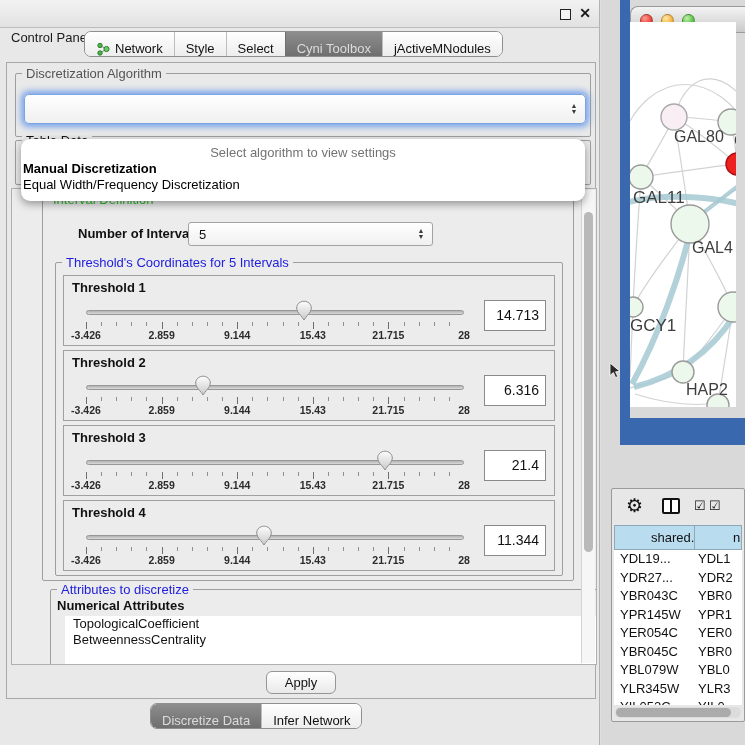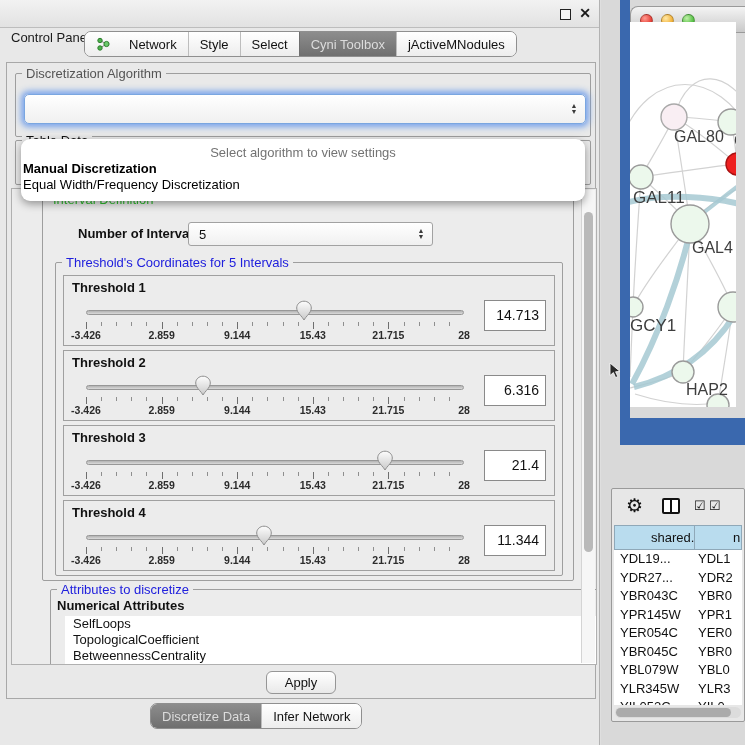--- a/index.html
+++ b/index.html
@@ -8,21 +8,21 @@
   #app { position:relative; width:745px; height:745px; overflow:hidden; }
 
   
   .control-panel { position:absolute; left:0; top:0; width:600px; height:745px; background:#e8e8e8; border-right:1px solid #b2b2b2; }
   .titlebar { position:absolute; left:0; top:0; right:0; height:28px; background:linear-gradient(#f2f2f2,#e2e2e2); border-bottom:1px solid #bdbdbd; }
   .titlebar .ttl { position:absolute; left:11px; top:0; line-height:27px; color:#1a1a1a;margin-top:24px; }
   .float-btn { position:absolute; right:28px; top:9px; width:11px; height:11px; border:1.6px solid #222; background:#f4f4f4; }
   .close-btn { position:absolute; right:8px; top:5px; font-size:14px; font-weight:bold; color:#1a1a1a; cursor:default; }
 
   .segbar { position:absolute; display:flex; height:26px; border:1px solid #8f8f8f; border-radius:7px; overflow:hidden; background:#fff; }
-  .seg { display:flex; align-items:center; gap:19px; padding:0 11px; font-size:13px; background:linear-gradient(#ffffff,#ededed); border-left:1px solid #bdbdbd; color:#111; white-space:nowrap; }
+  .seg { display:flex; align-items:flex-end; gap:5px; padding:0 11px; font-size:13px; background:linear-gradient(#ffffff,#ededed); border-left:1px solid #bdbdbd; color:#111; white-space:nowrap; }
   .seg:first-child { border-left:none; }
   .seg.sel { background:linear-gradient(#8d8d8d,#6f6f6f); color:#dcdcdc; border-left-color:#6f6f6f; }
   .topseg { left:84px; top:31px; }
   .botseg { left:150px; top:703px; }
 
   .content { position:absolute; left:6px; top:62px; width:590px; height:637px; border:1px solid #a8a8a8; background:#e9e9e9; }
 
   .gb { position:absolute; border:1px solid #9e9e9e; border-radius:2px; }
   .gbl { position:absolute; top:-8px; left:6px; background:#e9e9e9; padding:0 4px; font-size:13px; line-height:15px; white-space:nowrap; }
   .gbl.green { color:#2fbf2f; }
@@ -282,21 +282,20 @@
               </div>
               <div class="valbox">11.344</div>
             </div>
           </div>
         </div>
 
         <div class="gb" style="left:38px; top:400px; width:628px; height:100px;">
           <span class="gbl blue">Attributes to discretize</span>
           <span style="position:absolute; left:6px; top:8px; font-weight:bold;">Numerical Attributes</span>
           <div class="attrlist">
-            <div class="item">SelfLoops</div>
             <div class="item">TopologicalCoefficient</div>
             <div class="item">BetweennessCentrality</div>
             <div class="attrsb">
                 <div class="thumb"></div>
               </div>
           </div>
         </div>
 
         <div class="vsb">
           <div class="thumb"></div>

